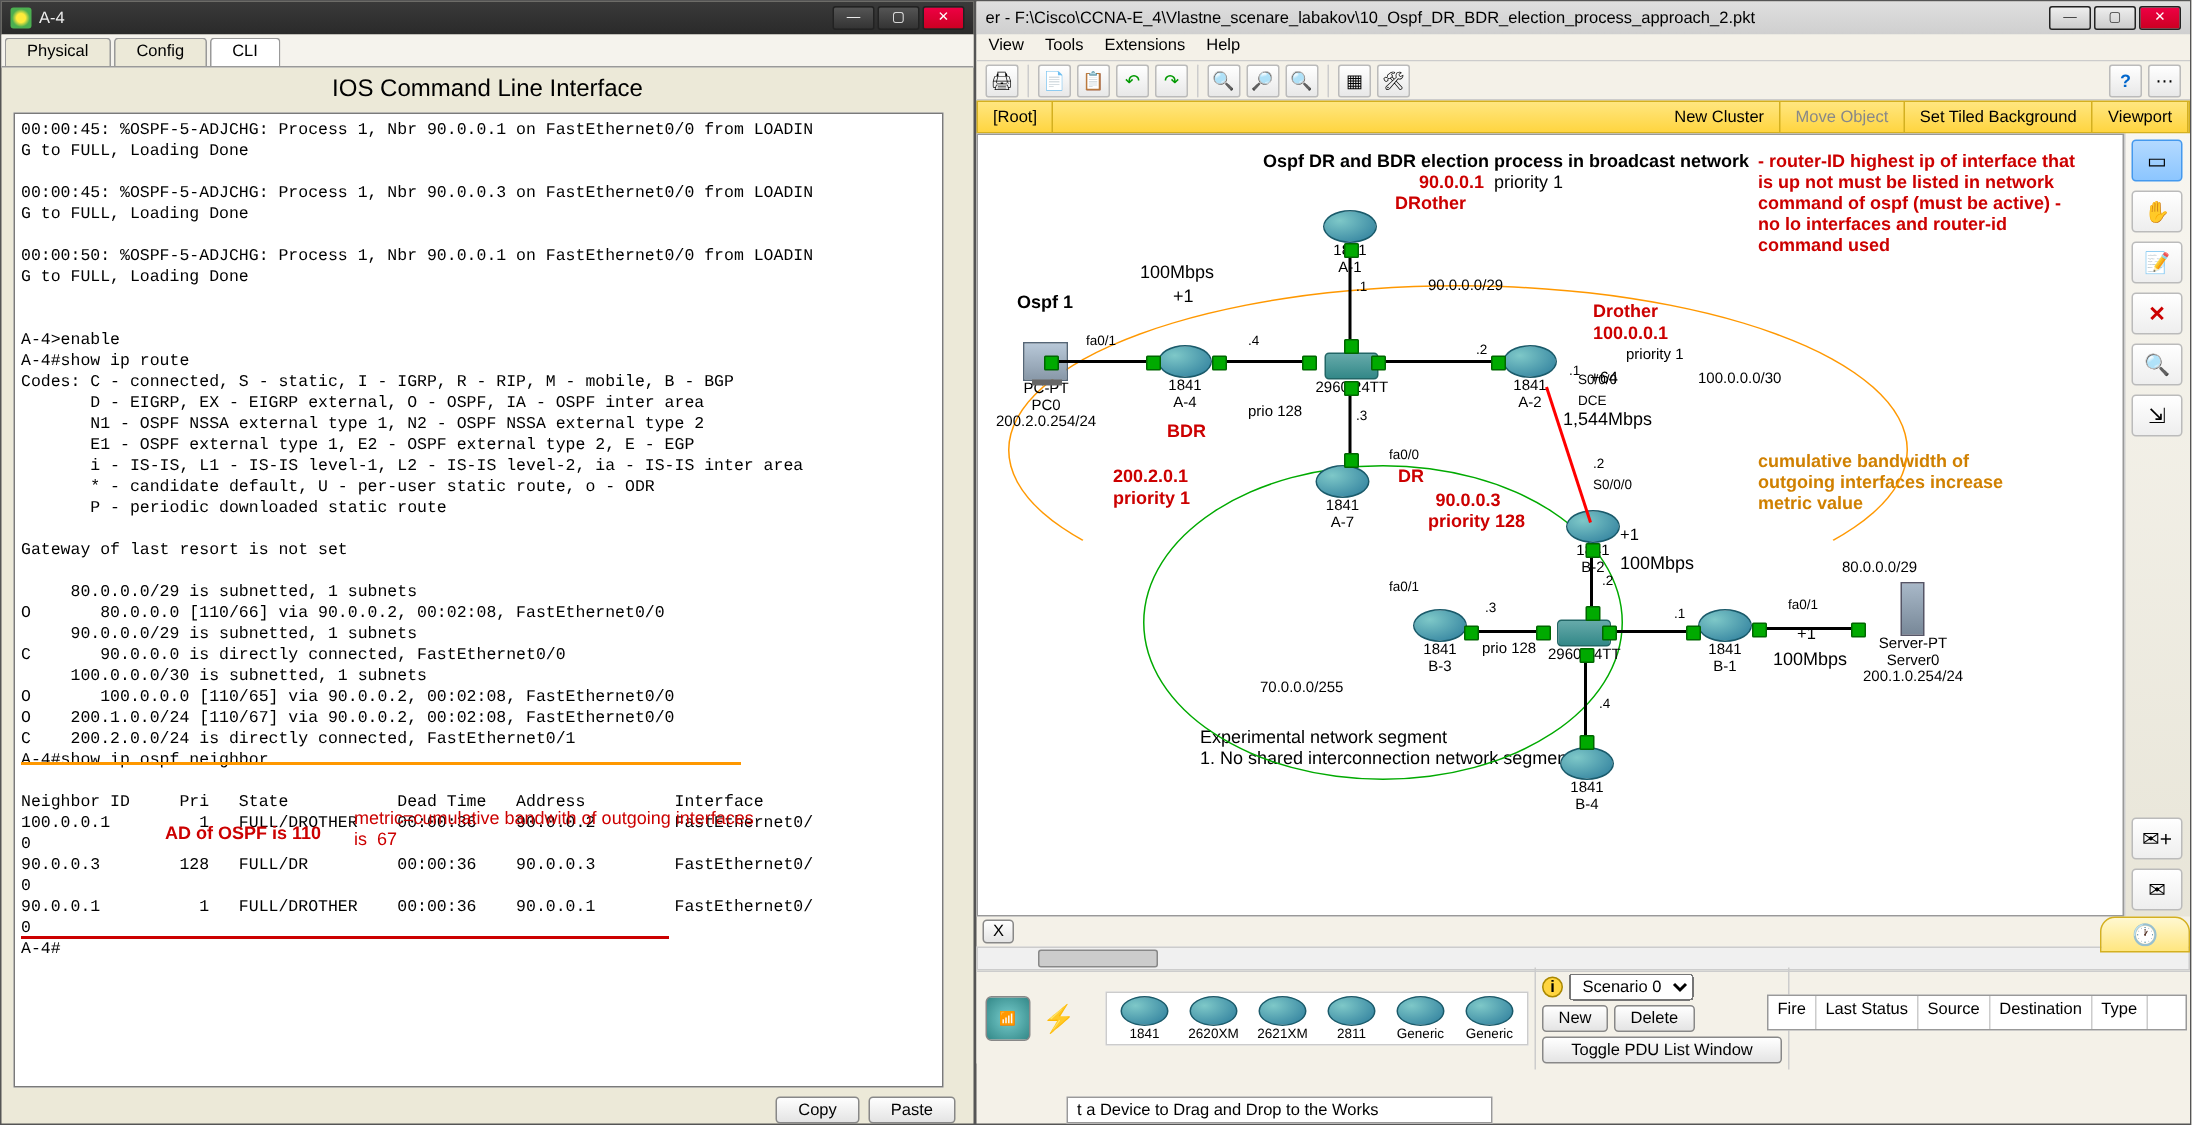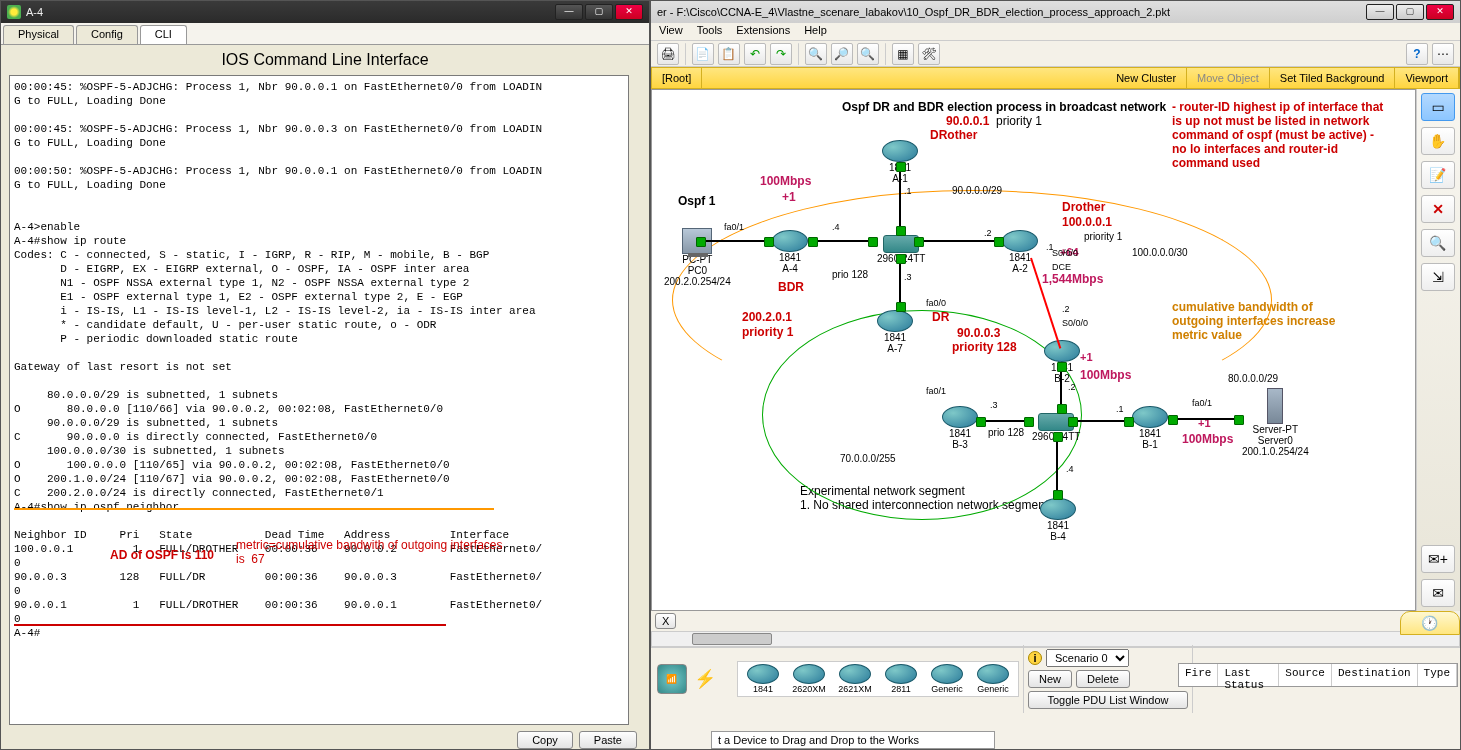--- a/index.html
+++ b/index.html
@@ -55,38 +55,38 @@
 .link.green-dot::before, .link.green-dot::after { content: ''; position: absolute; width: 8px; height: 8px; background: #0a0; border: 1px solid #060; border-radius: 1px; }
 .link.horiz { height: 2px; }
 .link.horiz.green-dot::before { left: -4px; top: -3px; }
 .link.horiz.green-dot::after { right: -4px; top: -3px; }
 .link.vert { width: 2px; }
 .link.vert.green-dot::before { top: -4px; left: -3px; }
 .link.vert.green-dot::after { bottom: -4px; left: -3px; }
 .redlink { position: absolute; border-left: 2px solid #f00; transform-origin: top; }
 
 .note { position: absolute; color: #c00; font-size: 12px; line-height: 14px; font-weight: bold; }
-.note.blue { color: #be185d; font-weight: bold; }
+.note.blue { color: #000000; font-weight: normal; }
 .note.black { color: #000; }
 
 .scrollbar-h { height: 16px; background: #f0f0f0; border: 1px solid #ccc; display: flex; align-items: center; }
 .scrollbar-h .thumb { width: 80px; height: 12px; background: #ccc; border: 1px solid #888; border-radius: 2px; margin-left: 40px; }
 
 .bottombar { display: flex; align-items: center; background: linear-gradient(#ffe680,#ffd540); border: 1px solid #d4b020; height: 22px; font-size: 11px; }
 .bottombar .cell { padding: 0 8px; }
 .realtime-tab { margin-left: auto; padding: 2px 18px; font-size: 14px; font-weight: bold; font-style: italic; background: linear-gradient(#fff8d0,#ffe680); border: 1px solid #d4b020; border-radius: 10px 10px 0 0; }
 
 .device-tray { height: 62px; background: #f4f1e8; display: flex; align-items: center; padding: 0 6px; gap: 4px; border-top: 1px solid #ccc; }
 .tray-item { width: 42px; text-align: center; font-size: 9px; }
 .tray-item .router-icon { width: 32px; height: 20px; }
 .smallbtn { padding: 2px 10px; background: linear-gradient(#fff,#e4e4e4); border: 1px solid #888; border-radius: 3px; font-size: 11px; cursor: pointer; }
 .scenario-select { padding: 1px 4px; font-size: 11px; }
 
 .pdu-panel { position: absolute; right: 2px; bottom: 62px; width: 280px; height: 24px; background: #fff; border: 1px solid #999; display: flex; font-size: 11px; }
-.pdu-panel span { padding: 3px 6px; border-right: 1px solid #ccc; font-family: Liberation Mono, monospace; }
+.pdu-panel span { padding: 3px 6px; border-right: 1px solid #ccc; }
 
 .drag-hint { height: 18px; background: #fff; border: 1px solid #999; font-size: 11px; padding: 2px 6px; overflow: hidden; white-space: nowrap; }
 .pc-icon{width:30px;height:26px;background:linear-gradient(#b8c8d8,#8898a8);border:1px solid #556677;margin:0 auto;position:relative}
 .pc-icon::after{content:'';position:absolute;bottom:-4px;left:5px;width:20px;height:4px;background:#666}
 .srv-icon{width:16px;height:36px;background:linear-gradient(#a8b8c8,#788898);border:1px solid #556;margin:0 auto}
 .curve{position:absolute;border:1px solid #ff9800;border-radius:50%;border-top-color:transparent;border-left-color:transparent}
 .realtime-clock-tab{position:absolute;right:0;bottom:114px;width:60px;height:24px;background:linear-gradient(#fff8d0,#ffe680);border:1px solid #d4b020;border-radius:10px 10px 0 0;display:flex;align-items:center;justify-content:center;font-size:14px}
 
 .scen-box{width:170px;padding:4px;border-left:1px solid #ccc;border-right:1px solid #ccc}
 </style>

